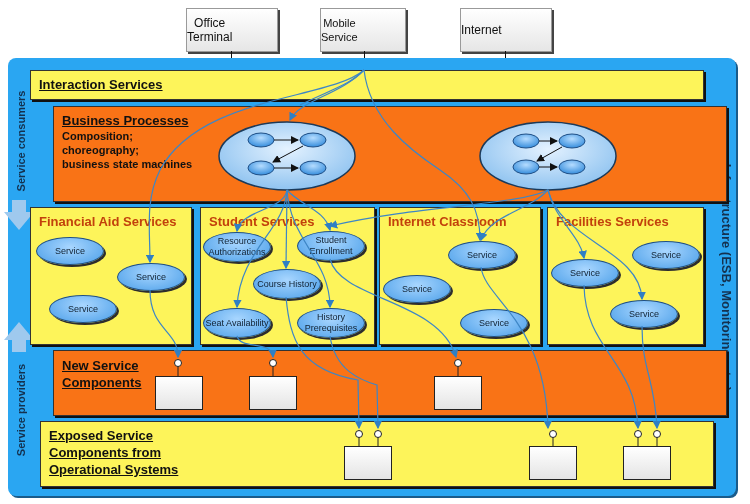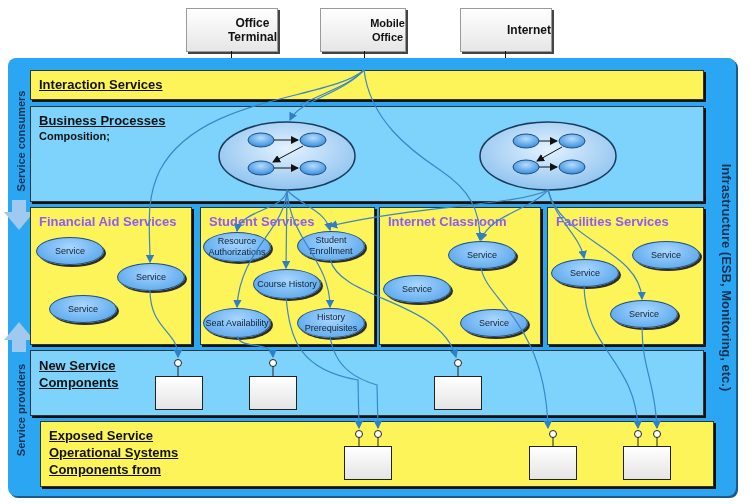--- a/index.html
+++ b/index.html
@@ -1,40 +1,40 @@
 <!DOCTYPE html>
 <html><head>
 <meta charset="utf-8">
 <style>
   html, body { margin:0; padding:0; background:#ffffff; }
   body { width:750px; height:504px; position:relative; overflow:hidden; font-family:"Liberation Sans", sans-serif; }
   .abs { position:absolute; }
-  .device { position:absolute; background:linear-gradient(#ffffff,#e6e6e6); border:1px solid #9a9a9a; box-shadow:2px 2px 0 #444; font-weight:bold; font-size:12px; text-align:center; color:#111; display:flex; align-items:center; justify-content:flex-end; line-height:14px; }
+  .device { position:absolute; background:linear-gradient(#ffffff,#e6e6e6); border:1px solid #9a9a9a; box-shadow:2px 2px 0 #444; font-weight:normal; font-size:12px; text-align:center; color:#111; display:flex; align-items:center; justify-content:flex-start; line-height:14px; }
   .frame { position:absolute; left:8px; top:58px; width:728px; height:438px; background:#2aa6f2; border-radius:8px; box-shadow:2px 2px 0 #1a5b8a; }
   .layer { position:absolute; border:1px solid #333; box-shadow:2px 2px 0 #111; }
   .yellow { background:#fdf45a; }
-  .orange { background:#7dd3fc; }
+  .orange { background:#f97316;margin-left:23px; }
   .layer-title { position:absolute; font-weight:bold; font-size:13px; color:#111;text-decoration:underline; }
   .layer-sub { position:absolute; font-weight:bold; font-size:11px; color:#111; line-height:14px; }
-  .box-title { position:absolute; font-weight:bold; font-size:13px; color:#8b5cf6; white-space:nowrap; }
+  .box-title { position:absolute; font-weight:bold; font-size:13px; color:#c2410c; white-space:nowrap; }
   .svc { position:absolute; border-radius:50%; background:radial-gradient(ellipse at 50% 35%, #a8d6ff, #4a9ee8); border:1px solid #1f4f86; box-shadow:2px 2px 0 #2d2d2d; font-size:9px; color:#123; display:flex; align-items:center; justify-content:center; text-align:center; line-height:11px; }
   .comp { position:absolute; width:46px; height:32px; background:linear-gradient(#ffffff,#e4e4e4); border:1px solid #222; }
   .vtext { position:absolute; font-weight:bold; color:#14314f; white-space:nowrap; }
   svg.overlay { position:absolute; left:0; top:0; }
 </style>
 </head>
 <body>
 
 <div class="device" style="left:186px;top:8px;width:90px;height:42px;">
   <span id="dev-office" style="white-space:pre-line;">Office
 Terminal</span>
 </div>
 <div class="device" style="left:320px;top:8px;width:84px;height:42px;font-size:11px;">
   <span id="dev-mobile" style="white-space:pre-line;">Mobile
-Office</span>
+Service</span>
 </div>
 <div class="device" style="left:460px;top:8px;width:90px;height:42px;">
   <span>Internet</span>
 </div>
 
 <div class="abs" style="left:231px;top:51px;width:1px;height:20px;background:#111;"></div>
 <div class="abs" style="left:364px;top:51px;width:1px;height:20px;background:#111;"></div>
 <div class="abs" style="left:505px;top:51px;width:1px;height:20px;background:#111;"></div>
 
 <div class="frame"></div>
@@ -49,20 +49,22 @@
 <div class="vtext" style="left:596px;top:270px;font-size:13px;transform:rotate(90deg);width:260px;text-align:center;">Infrastructure (ESB, Monitoring, etc.)</div>
 
 <div class="layer yellow" style="left:30px;top:70px;width:672px;height:28px;">
   <div class="layer-title" style="left:8px;top:6px;">Interaction Services</div>
 </div>
 
 <div class="layer orange" style="left:30px;top:106px;width:672px;height:94px;">
   <div class="layer-title" style="left:8px;top:6px;font-size:13px;">Business Processes</div>
   <div class="layer-sub" style="left:8px;top:22px;">
     <div>Composition;</div>
+    <div>choreography;</div>
+    <div>business state machines</div>
   </div>
 </div>
 
 <div class="layer yellow" style="left:30px;top:207px;width:160px;height:136px;">
   <div class="box-title" style="left:8px;top:6px;">Financial Aid Services</div>
 </div>
 <div class="layer yellow" style="left:200px;top:207px;width:173px;height:136px;">
   <div class="box-title" style="left:8px;top:6px;">Student Services</div>
 </div>
 <div class="layer yellow" style="left:379px;top:207px;width:160px;height:136px;">
@@ -75,22 +77,22 @@
 <div class="layer orange" style="left:30px;top:350px;width:672px;height:64px;">
   <div class="layer-title" style="left:8px;top:6px;line-height:17px;">
     <div>New Service</div>
     <div>Components</div>
   </div>
 </div>
 
 <div class="layer yellow" style="left:40px;top:421px;width:672px;height:64px;">
   <div class="layer-title" style="left:8px;top:5px;line-height:17px;">
     <div>Exposed Service</div>
+    <div>Components from</div>
     <div>Operational Systems</div>
-    <div>Components from</div>
   </div>
 </div>
 
 <svg class="overlay" width="750" height="504" style="pointer-events:none;">
   <defs>
     <radialGradient id="bigEll" cx="50%" cy="40%" r="60%">
       <stop offset="0%" stop-color="#e4f2ff"></stop>
       <stop offset="100%" stop-color="#8fc3f0"></stop>
     </radialGradient>
     <radialGradient id="smEll" cx="50%" cy="35%" r="60%">

